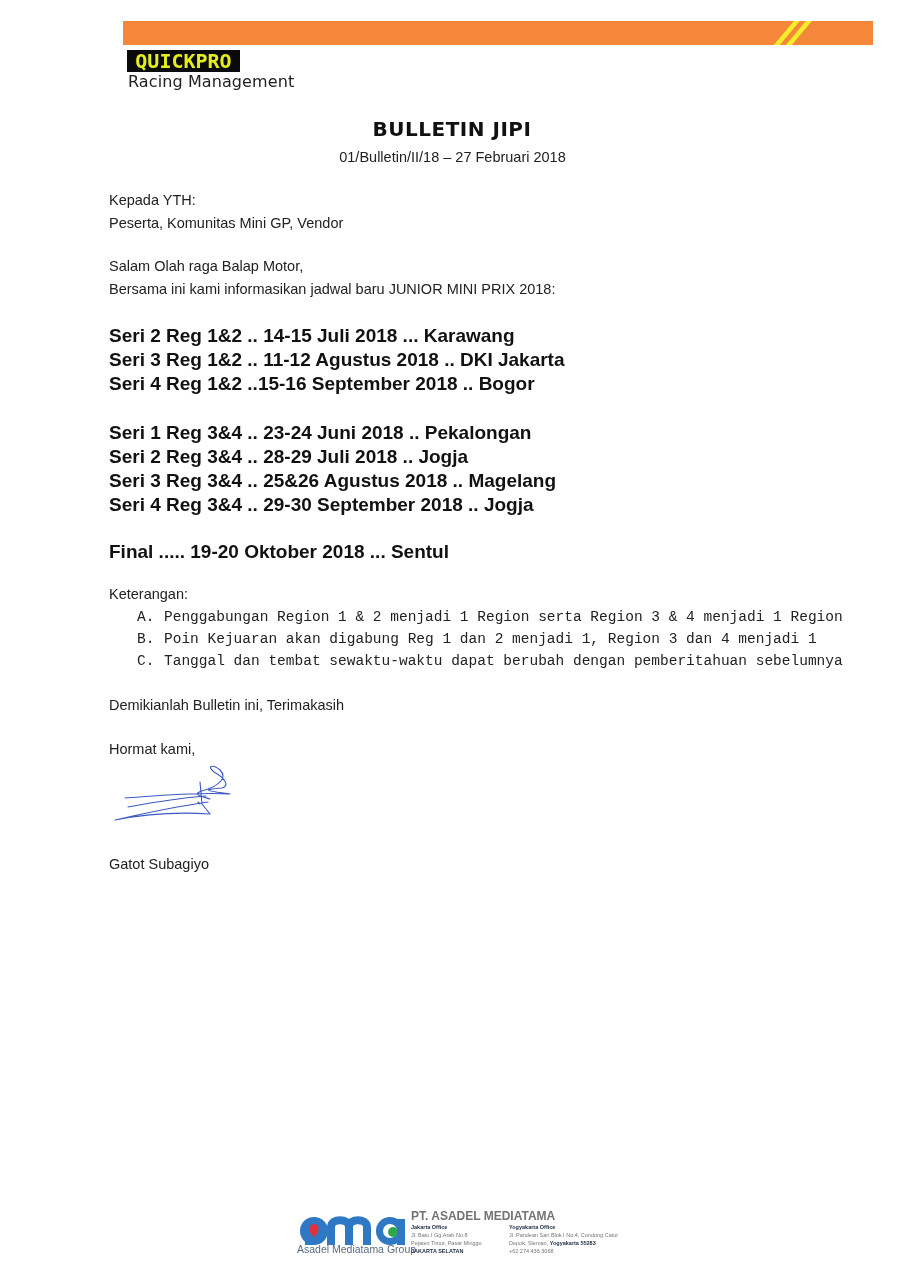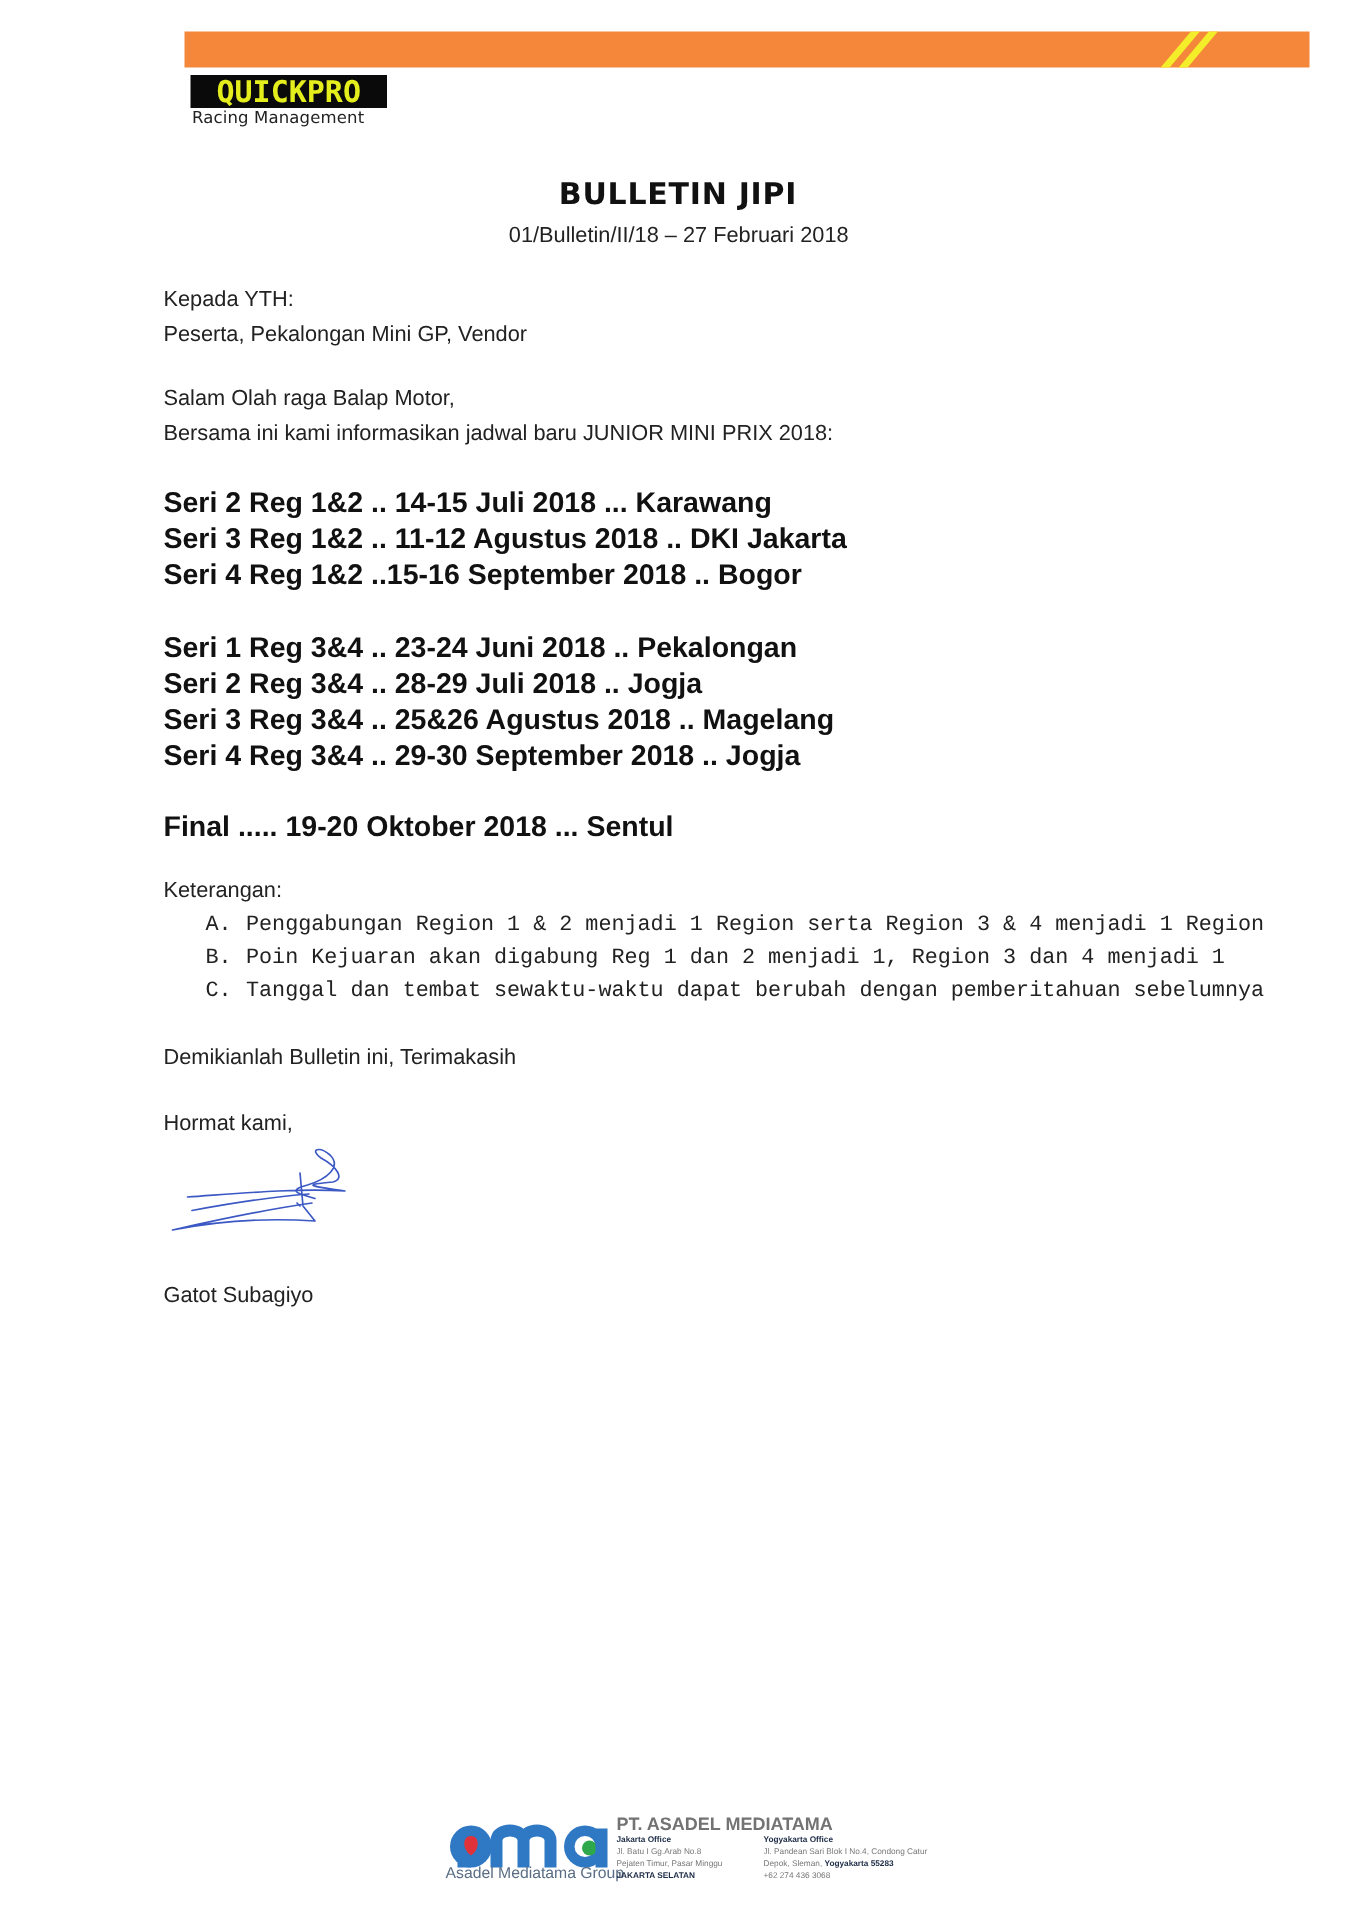--- a/index.html
+++ b/index.html
@@ -1,21 +1,21 @@
 <!DOCTYPE html>
 <html><head>
 <meta charset="utf-8">
 <style>
   html, body { margin: 0; padding: 0; background: #ffffff; }
   body { width: 905px; height: 1280px; position: relative; overflow: hidden; font-family: "DejaVu Sans", sans-serif; color: #111; }
   .topbar { position: absolute; left: 123px; top: 21px; width: 750px; height: 24px; background: #f5873a; overflow: hidden; }
   .stripe { position: absolute; top: -4px; width: 6px; height: 34px; background: #f4ee2a; transform: skewX(-40deg); }
-  .logo-box { position: absolute; left: 127px; top: 50px; width: 131px; height: 22px; background: #0a0a0a; display: flex; align-items: center; justify-content: center; }
+  .logo-box { position: absolute; left: 127px; top: 50px; width: 113px; height: 22px; background: #0a0a0a; display: flex; align-items: center; justify-content: center; }
   .logo-text { font-family: "DejaVu Sans Mono", monospace; font-weight: bold; font-size: 20px; color: #e4ee1c; letter-spacing: 0px; line-height: 1; }
-  .logo-sub { position: absolute; left: 128px; top: 72px; font-family: "DejaVu Sans", sans-serif; font-size: 11px; color: #222; letter-spacing: 0.1px; }
+  .logo-sub { position: absolute; left: 128px; top: 72px; font-family: "DejaVu Sans", sans-serif; font-size: 16px; color: #222; letter-spacing: 0.1px; }
   .title { position: absolute; left: 0; width: 904px; top: 117px; text-align: center; font-family: "DejaVu Sans", sans-serif; font-weight: bold; font-size: 20px; color: #111; letter-spacing: 0.5px; }
   .ref { position: absolute; left: 0; width: 905px; top: 149px; text-align: center; font-family: "Liberation Sans", sans-serif; font-size: 14.5px; color: #222; }
   .line { position: absolute; left: 109px; font-family: "Liberation Sans", sans-serif; font-size: 14.5px; color: #222; white-space: nowrap; }
   .sched { position: absolute; left: 109px; font-family: "Liberation Sans", sans-serif; font-weight: bold; font-size: 19px; color: #111; white-space: nowrap; }
   .note-item { position: absolute; left: 137px; font-family: Liberation Mono, monospace; font-size: 14.5px; color: #222; white-space: nowrap; }
   .note-item .letter { display: inline-block; width: 27px; }
   .sig { position: absolute; left: 110px; top: 762px; width: 135px; height: 62px; }
   .footer-logo { position: absolute; left: 297px; top: 1207px; width: 112px; height: 52px; }
   .footer-group { position: absolute; left: 297px; top: 1243px; font-family: "Liberation Sans", sans-serif; font-size: 10.5px; color: #5a6d84; white-space: nowrap; }
   .footer-company { position: absolute; left: 411px; top: 1209px; font-family: "Liberation Sans", sans-serif; font-weight: bold; font-size: 12px; color: #737373; white-space: nowrap; }
@@ -32,21 +32,21 @@
 </div>
 <div class="logo-box">
   <span class="logo-text">QUICKPRO</span>
 </div>
 <div class="logo-sub">Racing Management</div>
 
 <div class="title">BULLETIN JIPI</div>
 <div class="ref">01/Bulletin/II/18 – 27 Februari 2018</div>
 
 <div class="line" style="top:192px;">Kepada YTH:</div>
-<div class="line" style="top:215px;">Peserta, Pekalongan Mini GP, Vendor</div>
+<div class="line" style="top:215px;">Peserta, Komunitas Mini GP, Vendor</div>
 
 <div class="line" style="top:258px;">Salam Olah raga Balap Motor,</div>
 <div class="line" style="top:281px;">Bersama ini kami informasikan jadwal baru JUNIOR MINI PRIX 2018:</div>
 
 <div class="sched" style="top:325px;">Seri 2 Reg 1&amp;2 .. 14-15 Juli 2018 ... Karawang</div>
 <div class="sched" style="top:349px;">Seri 3 Reg 1&amp;2 .. 11-12 Agustus 2018 .. DKI Jakarta</div>
 <div class="sched" style="top:373px;">Seri 4 Reg 1&amp;2 ..15-16 September 2018 .. Bogor</div>
 
 <div class="sched" style="top:422px;">Seri 1 Reg 3&amp;4 .. 23-24 Juni 2018 .. Pekalongan</div>
 <div class="sched" style="top:446px;">Seri 2 Reg 3&amp;4 .. 28-29 Juli 2018 .. Jogja</div>

